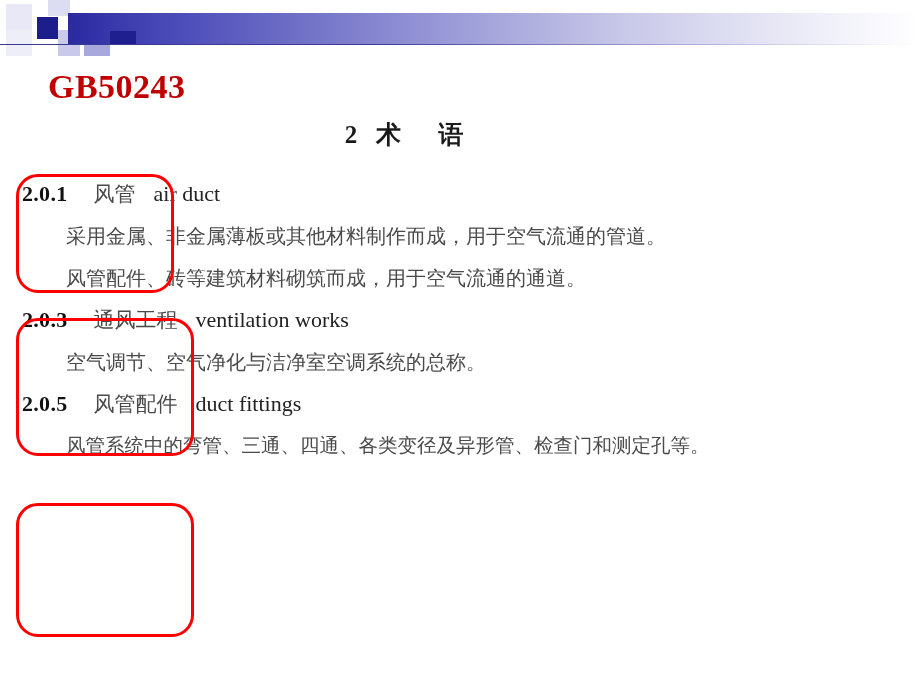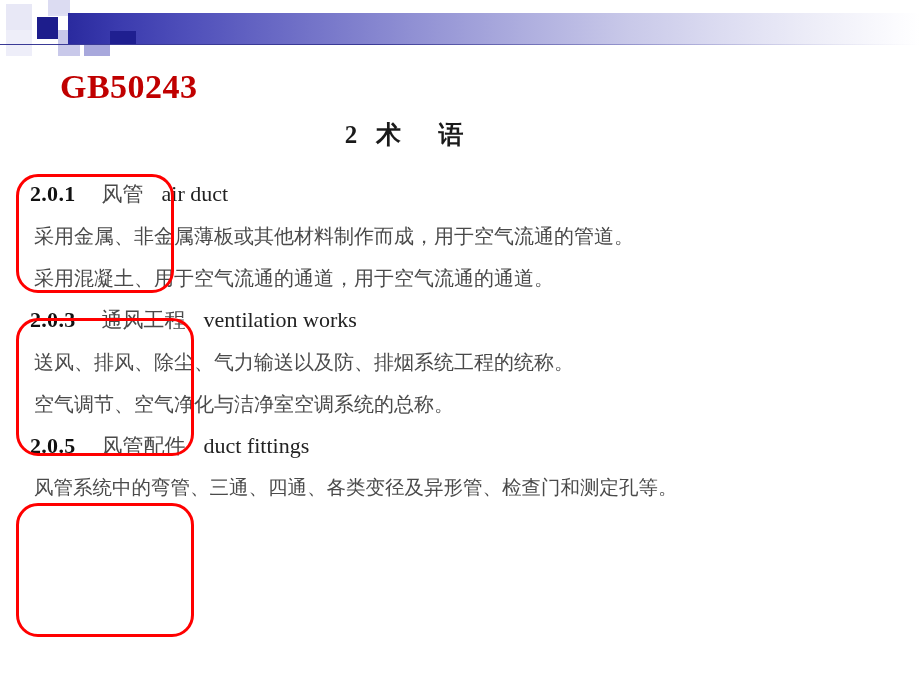--- a/index.html
+++ b/index.html
@@ -67,21 +67,21 @@
   .sq-i { left: 58px; top: 30px; width: 22px; height: 26px; background: #c9c9ea; }
   .sq-j { left: 48px; top: 4px;  width: 20px; height: 12px; background: #dfdff4; }
   .sq-k { left: 84px; top: 30px; width: 26px; height: 26px; background: #a8a8dc; }
   .sq-l { left: 84px; top: 13px; width: 26px; height: 18px; background: #d6d6ef; }
   .sq-m { left: 110px;top: 13px; width: 26px; height: 18px; background: #b9b9e3; }
   .sq-n { left: 110px;top: 31px; width: 26px; height: 13px; background: #1f1f90; }
 
   
   .doc-title {
     position: absolute;
-    left: 60px;
+    left: 48px;
     top: 68px;
     font-family: "Liberation Serif", "DejaVu Serif", serif;
     font-size: 34px;
     font-weight: bold;
     color: #c00000;
     letter-spacing: 0.5px;
     white-space: nowrap;
   }
 
   
@@ -100,21 +100,21 @@
 
   
   .content {
     position: absolute;
     left: 0;
     top: 173px;
     width: 920px;
   }
   .term-line {
     position: relative;
-    padding-left: 30px;
+    padding-left: 22px;
     height: 42px;
     line-height: 42px;
     font-size: 22px;
     color: #2a2a2a;
     white-space: nowrap;
   }
   .term-num {
     font-weight: bold;
     font-family: "Liberation Serif", "DejaVu Serif", serif;
     color: #111111;
@@ -127,21 +127,21 @@
     font-size: 21px;
   }
   .term-en {
     font-family: "Liberation Serif", "DejaVu Serif", serif;
     color: #222222;
     margin-left: 18px;
     font-size: 22px;
   }
   .def-line {
     position: relative;
-    padding-left: 34px;
+    padding-left: 66px;
     height: 42px;
     line-height: 42px;
     font-family: "DejaVu Sans", "Liberation Sans", sans-serif;
     font-size: 20px;
     color: #4a4a4a;
     white-space: nowrap;
   }
   .def-line.tight {
     font-size: 19.5px;
   }
@@ -179,26 +179,25 @@
 
   <div class="section-heading">2   术      语</div>
 
   <div class="content">
 
     <div class="term-line">
       <span class="term-num">2.0.1</span><span class="term-cn">风管</span><span class="term-en">air duct</span>
     </div>
     <div class="def-line">采用金属、非金属薄板或其他材料制作而成，用于空气流通的管道。</div>
 
-    <div class="def-line">采用混凝土、用于空气流通的通道，用于空气流通的通道。</div>
+    <div class="def-line">风管配件、砖等建筑材料砌筑而成，用于空气流通的通道。</div>
 
     <div class="term-line">
       <span class="term-num">2.0.3</span><span class="term-cn">通风工程</span><span class="term-en">ventilation works</span>
     </div>
-    <div class="def-line">送风、排风、除尘、气力输送以及防、排烟系统工程的统称。</div>
 
     <div class="def-line">空气调节、空气净化与洁净室空调系统的总称。</div>
 
     <div class="term-line">
       <span class="term-num">2.0.5</span><span class="term-cn">风管配件</span><span class="term-en">duct fittings</span>
     </div>
     <div class="def-line tight">风管系统中的弯管、三通、四通、各类变径及异形管、检查门和测定孔等。</div>
 
 
   </div>

